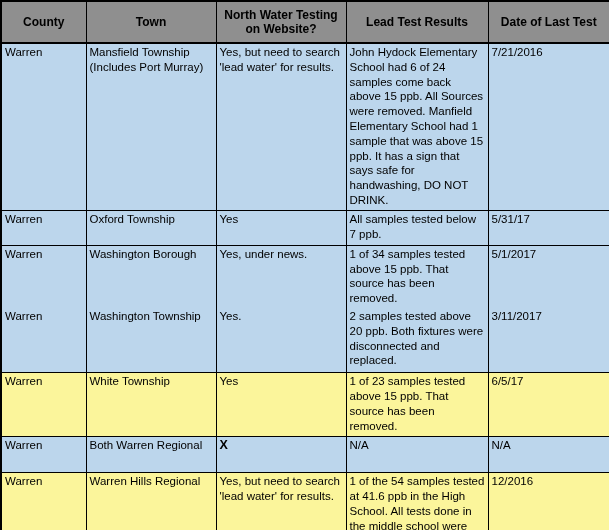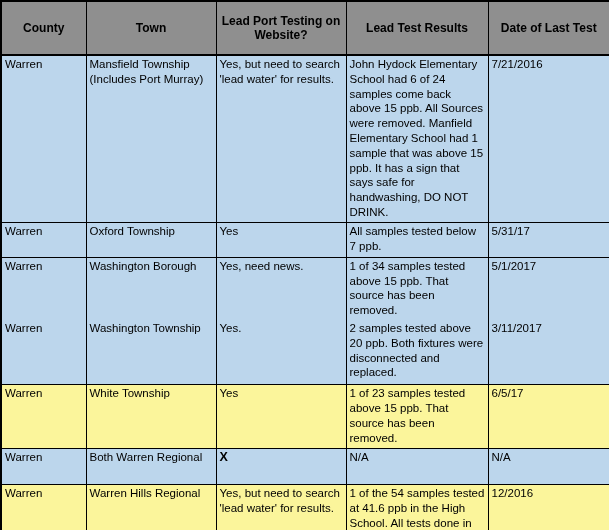--- a/index.html
+++ b/index.html
@@ -19,21 +19,21 @@
   }
   .lead-table th {
     background: #8F8F8F;
     border: 1px solid #000000;
     border-bottom: 2px solid #000000;
     font-weight: bold;
     font-size: 12px;
     line-height: 14px;
     text-align: center;
     vertical-align: middle;
-    padding: 12px 3px;
+    padding: 6px 3px;
   }
   .lead-table td {
     border: 1px solid #000000;
     vertical-align: top;
     text-align: left;
     padding: 1px 3px 2px 3px;
     overflow: hidden;
     margin-top: 12px;
   }
   tr.row-blue td { background: #BCD6EC; }
@@ -60,21 +60,21 @@
     <col style="width:85px">
     <col style="width:130px">
     <col style="width:130px">
     <col style="width:142px">
     <col style="width:122px">
   </colgroup>
   <thead>
     <tr>
       <th>County</th>
       <th>Town</th>
-      <th>Lead Port Testing on Website?</th>
+      <th>North Water Testing on Website?</th>
       <th>Lead Test Results</th>
       <th>Date of Last Test</th>
     </tr>
   </thead>
   <tbody>
     <tr class="row-blue">
       <td>Warren</td>
       <td>Mansfield Township (Includes Port Murray)</td>
       <td>Yes, but need to search 'lead water' for results.</td>
       <td>John Hydock Elementary School had 6 of 24 samples come back above 15 ppb. All Sources were removed. Manfield Elementary School had 1 sample that was above 15 ppb. It has a sign that says safe for handwashing, DO NOT DRINK.</td>
@@ -83,21 +83,21 @@
     <tr class="row-blue">
       <td>Warren</td>
       <td>Oxford Township</td>
       <td>Yes</td>
       <td>All samples tested below 7 ppb.</td>
       <td>5/31/17</td>
     </tr>
     <tr class="row-blue merge-down">
       <td>Warren</td>
       <td>Washington Borough</td>
-      <td>Yes, need news.</td>
+      <td>Yes, under news.</td>
       <td>1 of 34 samples tested above 15 ppb. That source has been removed.</td>
       <td>5/1/2017</td>
     </tr>
     <tr class="row-blue merge-up">
       <td>Warren</td>
       <td>Washington Township</td>
       <td>Yes.</td>
       <td>2 samples tested above 20 ppb. Both fixtures were disconnected and replaced.</td>
       <td>3/11/2017</td>
     </tr>

